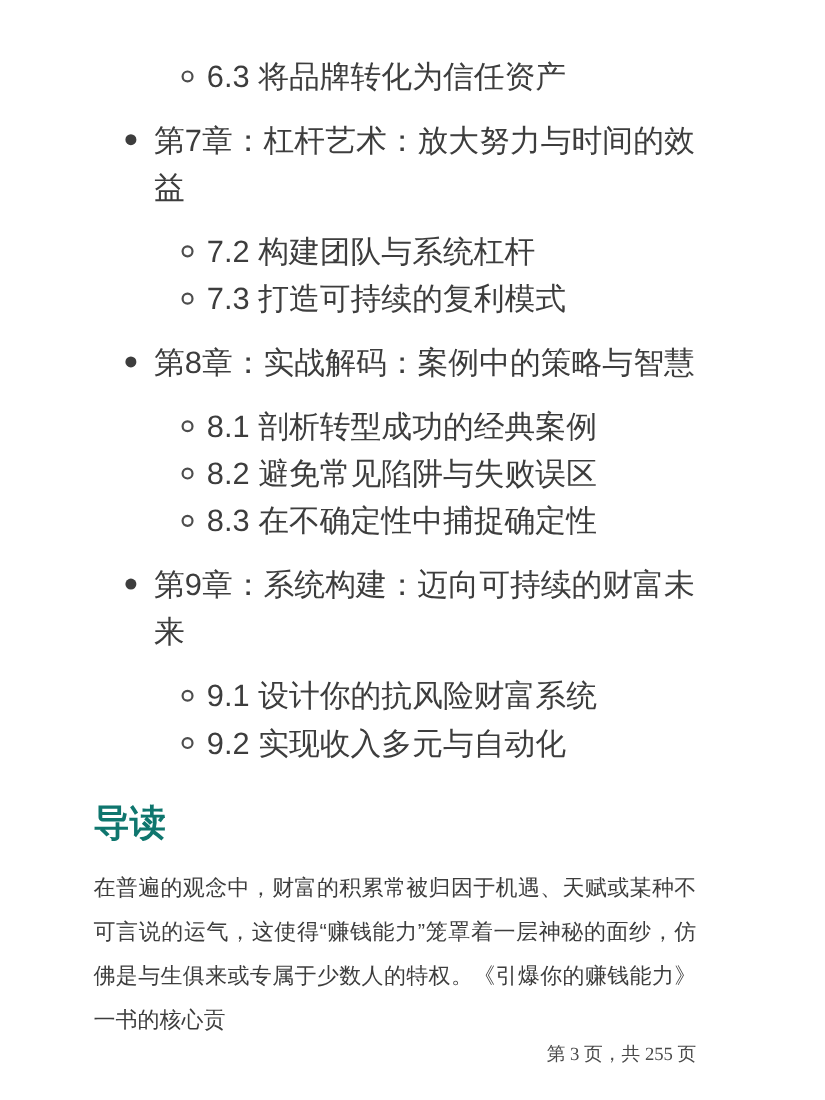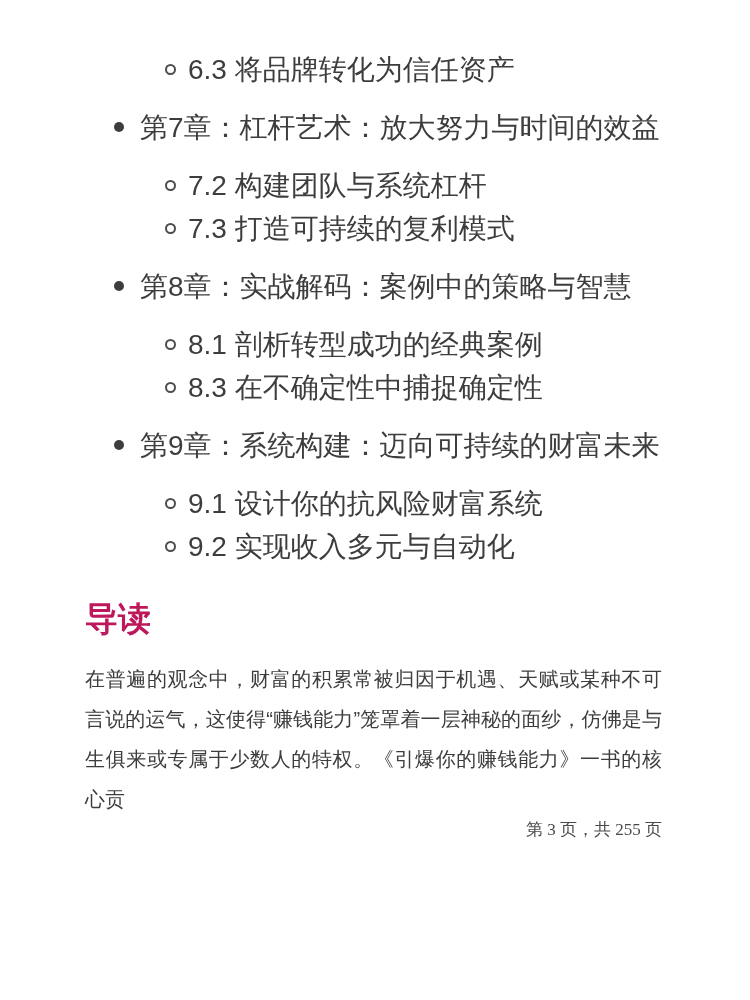--- a/index.html
+++ b/index.html
@@ -5,21 +5,21 @@
   html, body {
     margin: 0;
     padding: 0;
     background: #ffffff;
   }
   .page {
     position: relative;
     width: 750px;
     height: 1000px;
     box-sizing: border-box;
-    padding: 48px 88px 0 85px;
+    padding: 48px 117px 0 85px;
     background: #ffffff;
     overflow: hidden;
     font-family: "Liberation Sans", "DejaVu Sans", sans-serif;
     color: #3d3d3d;
   }
   ul { margin: 0; padding: 0; list-style: none; }
 
   .toc { font-size: 28px; line-height: 43px; }
   .toc-root { padding-left: 55px; }
   .toc-root.continued { padding-left: 103px; }
@@ -46,21 +46,21 @@
     border: 2px solid #4d4d4d;
     border-radius: 50%;
     background: transparent;
   }
 
   .section-heading {
     margin: 29px 0 18px 0;
     font-size: 33px;
     line-height: 44px;
     font-weight: bold;
-    color: #be185d;
+    color: #0f766e;
   }
 
   .intro-paragraph {
     margin: 0;
     font-size: 20px;
     line-height: 40px;
     text-align: justify;
     color: #3d3d3d;
   }
 
@@ -105,20 +105,24 @@
     <li class="chapter-item">
       <span class="bullet-disc"></span>
       <span>第8章：实战解码：案例中的策略与智慧</span>
       <ul class="sub-list">
         <li class="sub-item">
           <span class="bullet-circle"></span>
           <span>8.1 剖析转型成功的经典案例</span>
         </li>
         <li class="sub-item">
           <span class="bullet-circle"></span>
+          <span>8.2 避免常见陷阱与失败误区</span>
+        </li>
+        <li class="sub-item">
+          <span class="bullet-circle"></span>
           <span>8.3 在不确定性中捕捉确定性</span>
         </li>
       </ul>
     </li>
 
     <li class="chapter-item">
       <span class="bullet-disc"></span>
       <span>第9章：系统构建：迈向可持续的财富未来</span>
       <ul class="sub-list">
         <li class="sub-item">

